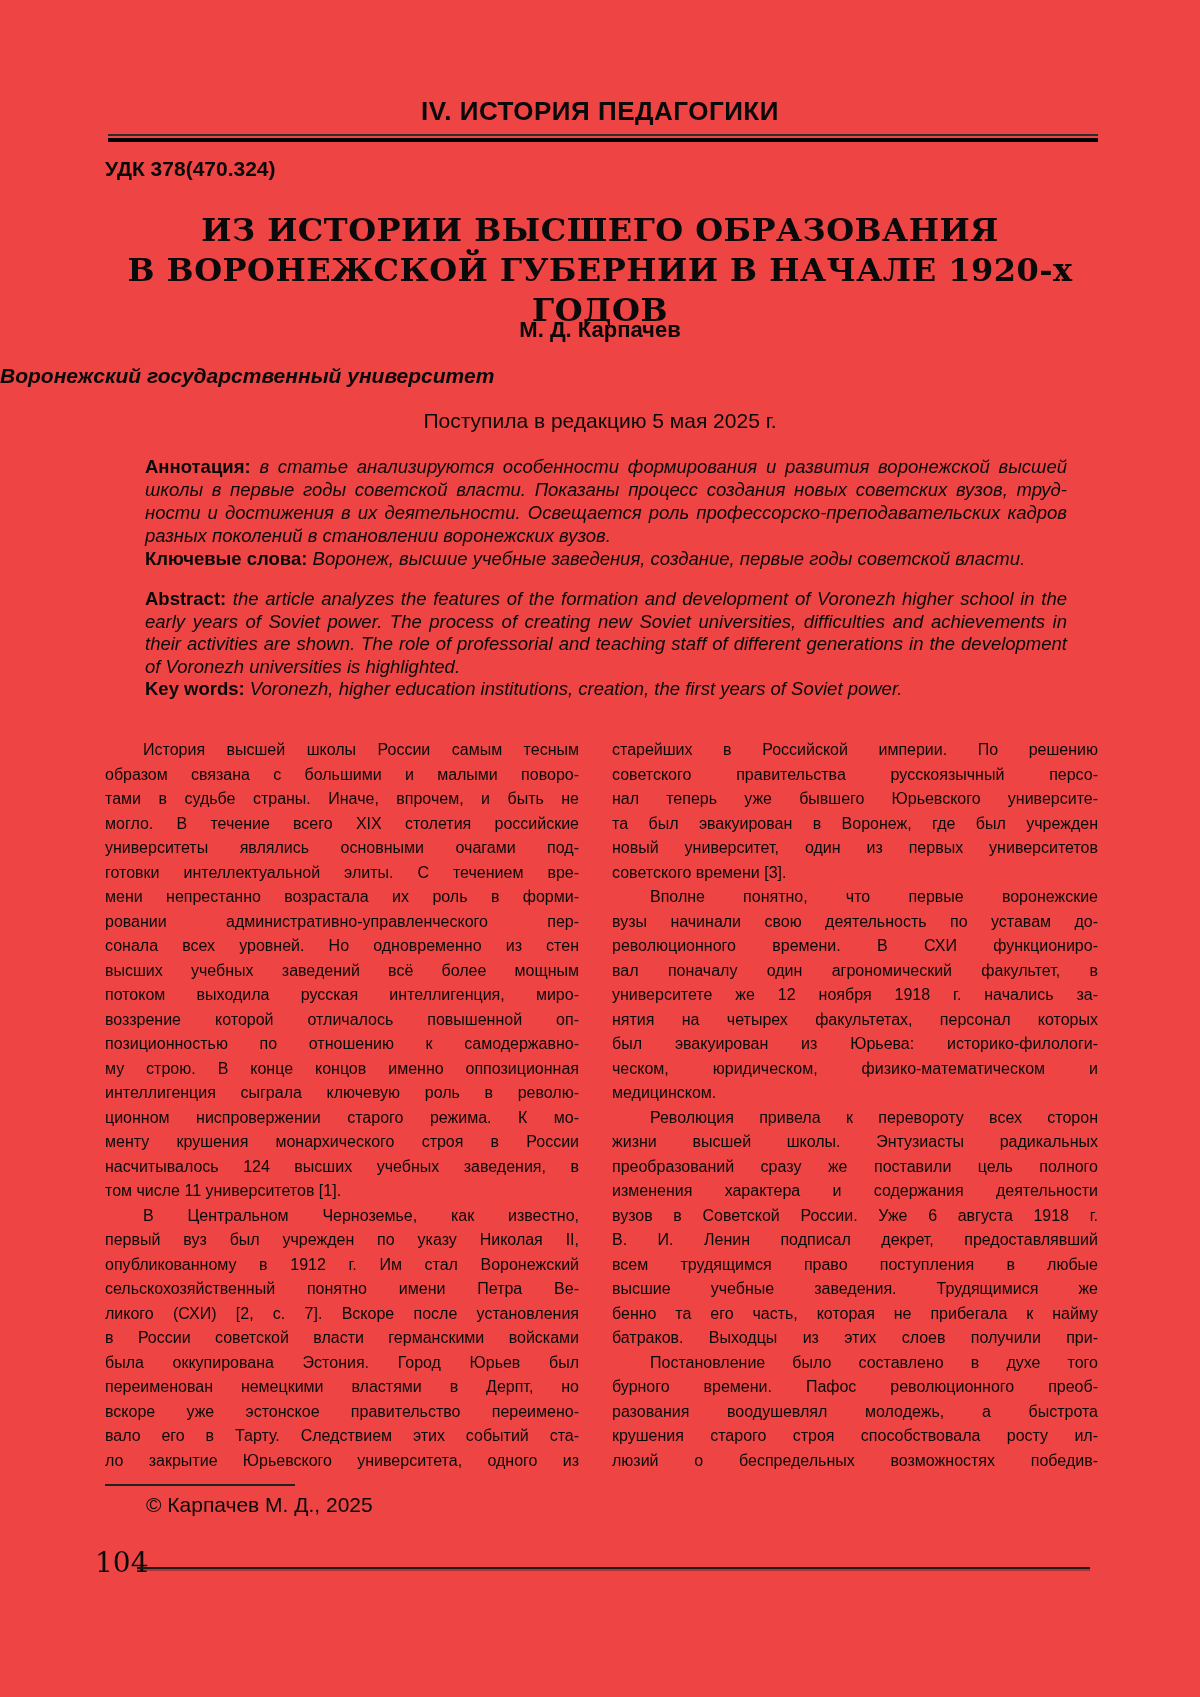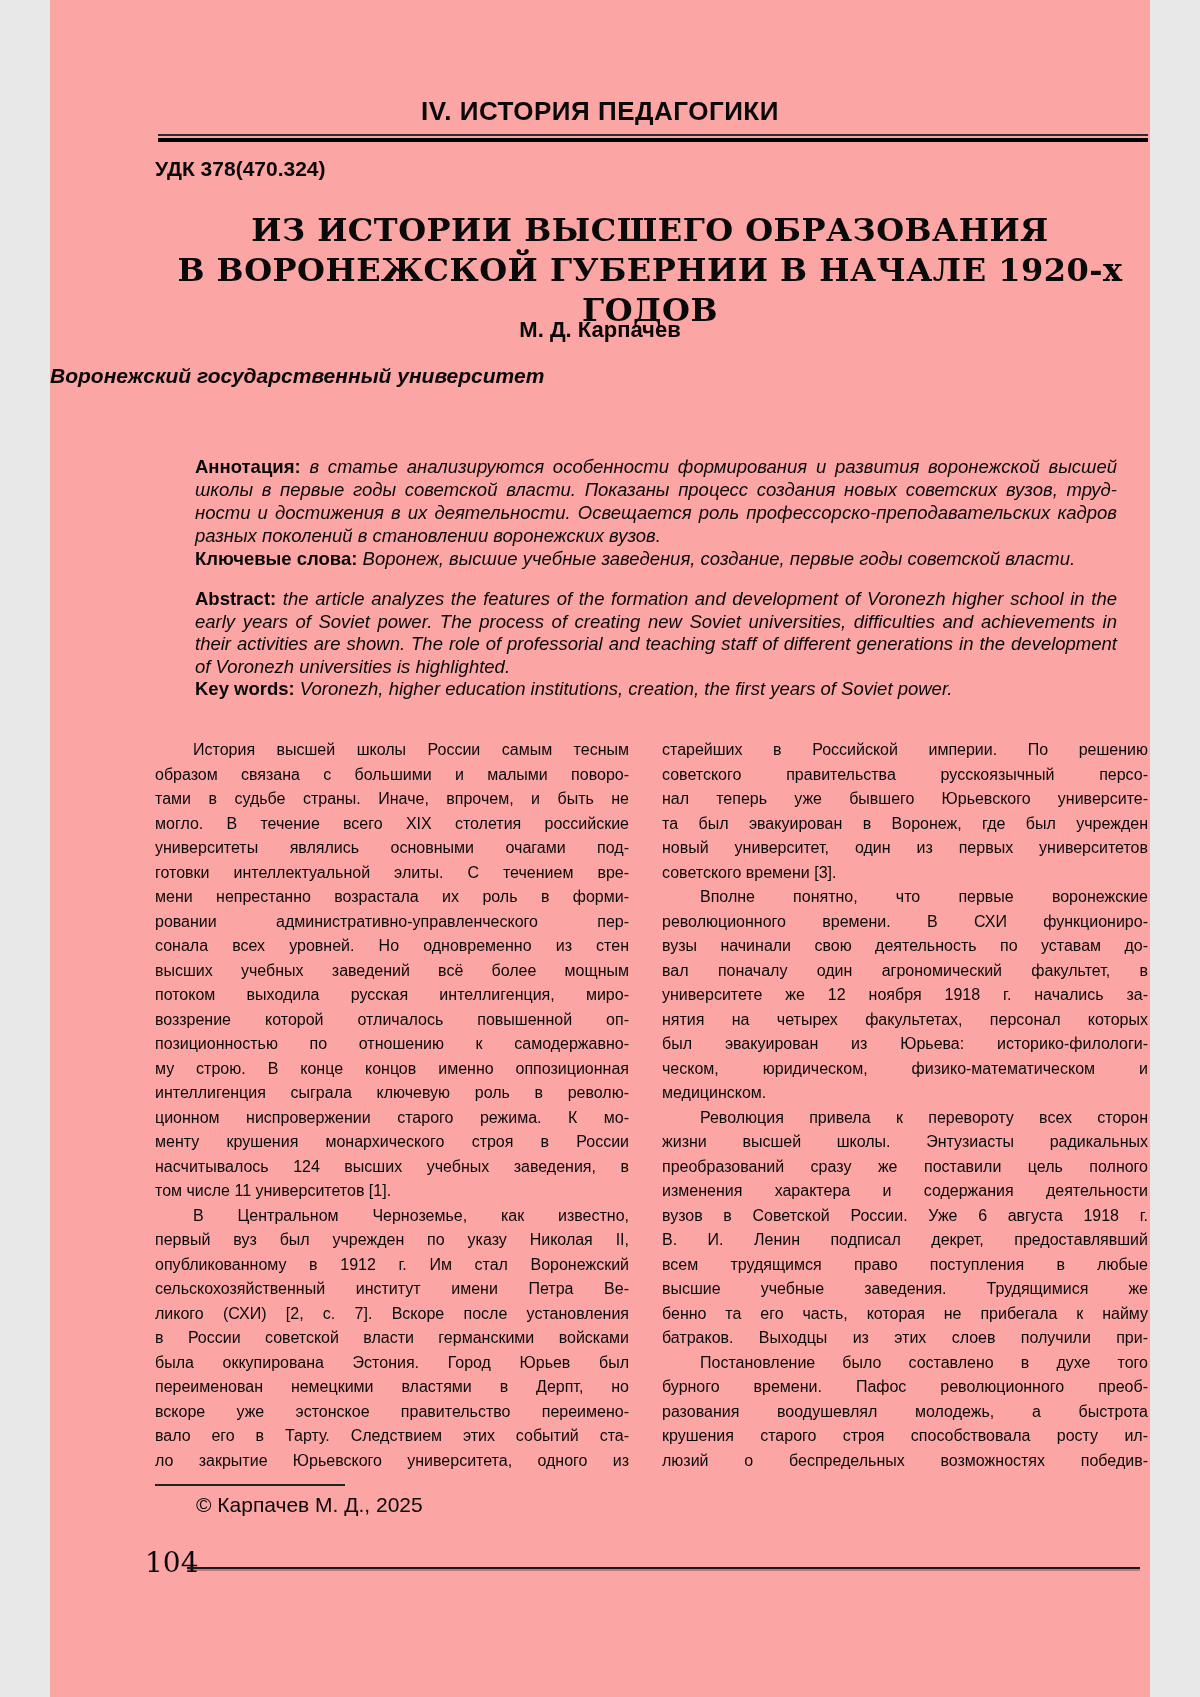--- a/index.html
+++ b/index.html
@@ -1,20 +1,20 @@
 <!DOCTYPE html>
 <html lang="ru"><head>
 <meta charset="utf-8">
 <style>
   html,body{margin:0;padding:0;background:#e8e8e8;}
   .page{
     position:relative;
-    width:1100px;height:1697px;
+    width:1200px;height:1697px;
     margin:0 auto;
-    background:#fca5a5;
+    background:#ef4444;
     color:#0a0a0a;
     font-family:"Liberation Sans",sans-serif;
     overflow:hidden;
   }
   
   .running-head{
     position:absolute;top:96px;left:0;width:100%;
     text-align:center;font-size:26px;font-weight:bold;
     letter-spacing:0.5px;
   }
@@ -96,20 +96,21 @@
 
   <div class="udc">УДК 378(470.324)</div>
 
   <div class="article-title">
     <div>ИЗ ИСТОРИИ ВЫСШЕГО ОБРАЗОВАНИЯ</div>
     <div>В ВОРОНЕЖСКОЙ ГУБЕРНИИ В НАЧАЛЕ 1920-х ГОДОВ</div>
   </div>
 
   <div class="author">М. Д. Карпачев</div>
   <div class="affiliation">Воронежский государственный университет</div>
+  <div class="received">Поступила в редакцию 5 мая 2025 г.</div>
 
   <div class="meta-block ru" id="annotation-block">
       <div class="jl"><span class="lbl">Аннотация:</span><i> в статье анализируются особенности формирования и развития воронежской высшей</i></div>
       <div class="jl"><i>школы в первые годы советской власти. Показаны процесс создания новых советских вузов, труд-</i></div>
       <div class="jl"><i>ности и достижения в их деятельности. Освещается роль профессорско-преподавательских кадров</i></div>
       <div class="ll"><i>разных поколений в становлении воронежских вузов.</i></div>
       <div class="ll"><span class="lbl">Ключевые слова:</span><i> Воронеж, высшие учебные заведения, создание, первые годы советской власти.</i></div>
     </div>
   <div class="meta-block en" id="abstract-block">
       <div class="jl"><span class="lbl">Abstract:</span><i> the article analyzes the features of the formation and development of Voronezh higher school in the</i></div>
@@ -135,39 +136,39 @@
       <div class="line jl">позиционностью по отношению к самодержавно-</div>
       <div class="line jl">му строю. В конце концов именно оппозиционная</div>
       <div class="line jl">интеллигенция сыграла ключевую роль в револю-</div>
       <div class="line jl">ционном ниспровержении старого режима. К мо-</div>
       <div class="line jl">менту крушения монархического строя в России</div>
       <div class="line jl">насчитывалось 124 высших учебных заведения, в</div>
       <div class="line ll">том числе 11 университетов [1].</div>
       <div class="line jl ind">В Центральном Черноземье, как известно,</div>
       <div class="line jl">первый вуз был учрежден по указу Николая II,</div>
       <div class="line jl">опубликованному в 1912 г. Им стал Воронежский</div>
-      <div class="line jl">сельскохозяйственный институт имени Петра Ве-</div>
+      <div class="line jl">сельскохозяйственный понятно имени Петра Ве-</div>
       <div class="line jl">ликого (СХИ) [2, с. 7]. Вскоре после установления</div>
       <div class="line jl">в России советской власти германскими войсками</div>
       <div class="line jl">была оккупирована Эстония. Город Юрьев был</div>
       <div class="line jl">переименован немецкими властями в Дерпт, но</div>
       <div class="line jl">вскоре уже эстонское правительство переимено-</div>
       <div class="line jl">вало его в Тарту. Следствием этих событий ста-</div>
       <div class="line jl">ло закрытие Юрьевского университета, одного из</div>
     </div>
   <div class="col right" id="col-right">
       <div class="line jl">старейших в Российской империи. По решению</div>
       <div class="line jl">советского правительства русскоязычный персо-</div>
       <div class="line jl">нал теперь уже бывшего Юрьевского университе-</div>
       <div class="line jl">та был эвакуирован в Воронеж, где был учрежден</div>
       <div class="line jl">новый университет, один из первых университетов</div>
       <div class="line ll">советского времени [3].</div>
       <div class="line jl ind">Вполне понятно, что первые воронежские</div>
+      <div class="line jl">вузы начинали свою деятельность по уставам до-</div>
       <div class="line jl">революционного времени. В СХИ функциониро-</div>
-      <div class="line jl">вузы начинали свою деятельность по уставам до-</div>
       <div class="line jl">вал поначалу один агрономический факультет, в</div>
       <div class="line jl">университете же 12 ноября 1918 г. начались за-</div>
       <div class="line jl">нятия на четырех факультетах, персонал которых</div>
       <div class="line jl">был эвакуирован из Юрьева: историко-филологи-</div>
       <div class="line jl">ческом, юридическом, физико-математическом и</div>
       <div class="line ll">медицинском.</div>
       <div class="line jl ind">Революция привела к перевороту всех сторон</div>
       <div class="line jl">жизни высшей школы. Энтузиасты радикальных</div>
       <div class="line jl">преобразований сразу же поставили цель полного</div>
       <div class="line jl">изменения характера и содержания деятельности</div>

